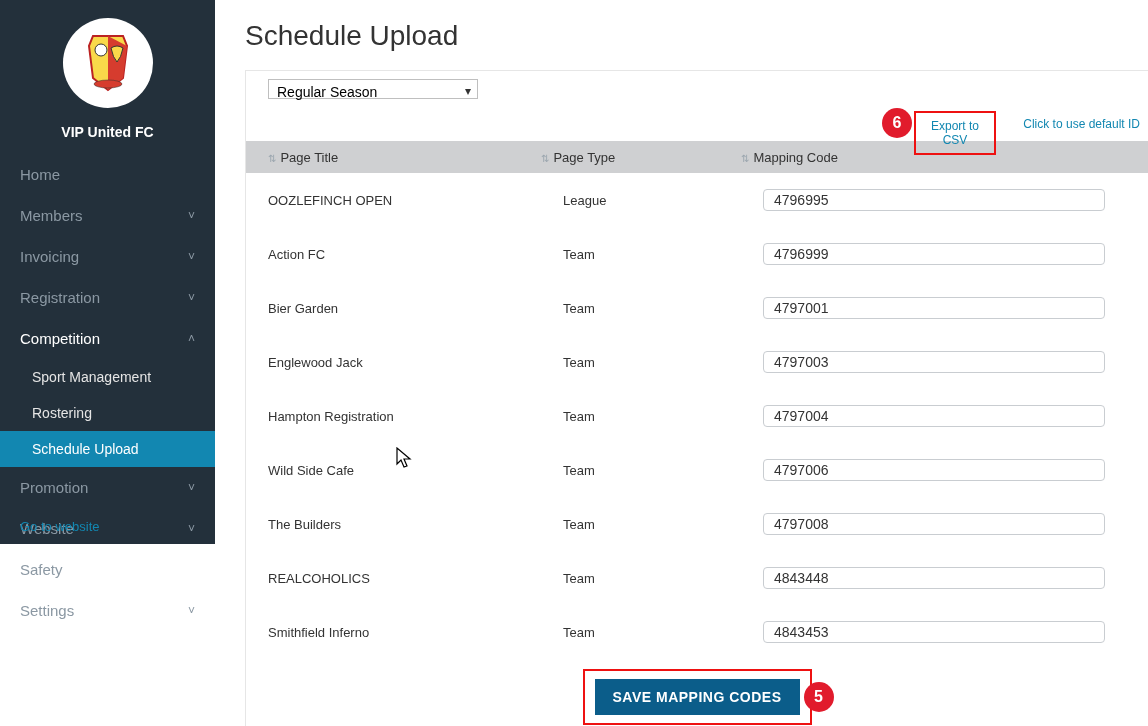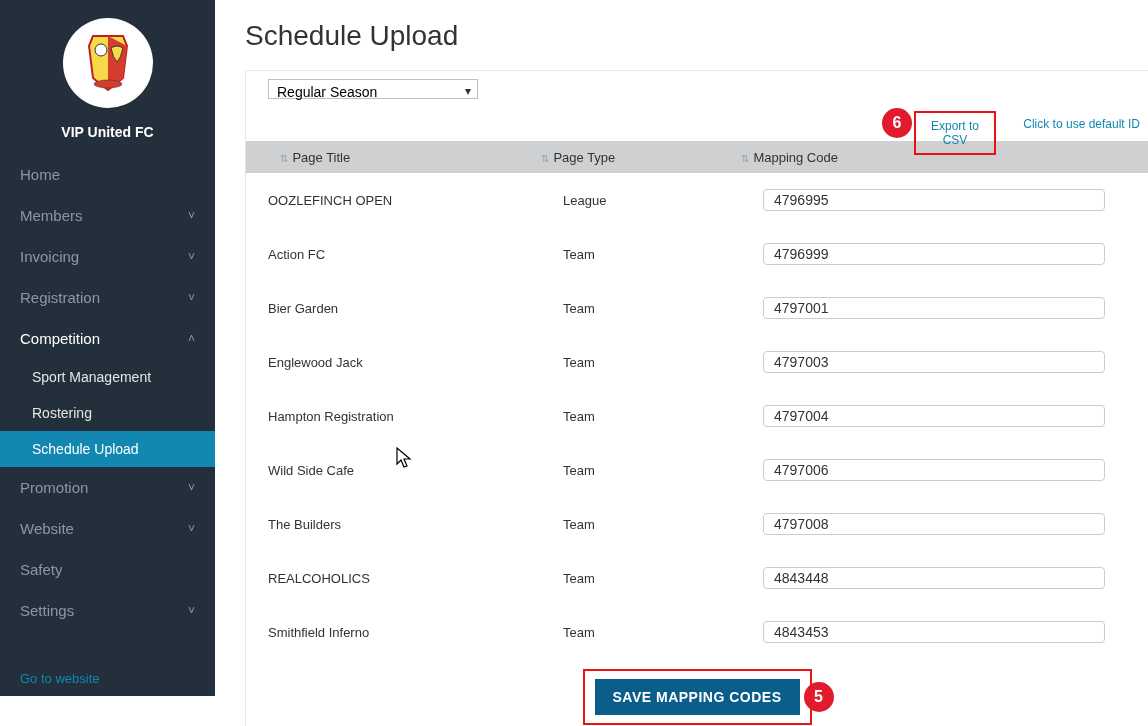--- a/index.html
+++ b/index.html
@@ -1,18 +1,18 @@
 <!DOCTYPE html>
 <html><head>
 <meta charset="utf-8">
 <style>
 * { box-sizing: border-box; margin: 0; padding: 0; }
 body { font-family: "Segoe UI", Arial, sans-serif; background: #fff; width: 1148px; height: 726px; overflow: hidden; }
 
-.sidebar { position: absolute; left: 0; top: 0; width: 215px; height: 696px; background: #23303b; color: #fff; }
+.sidebar { position: absolute; left: 0; top: 0; width: 215px; height: 544px; background: #23303b; color: #fff; }
 .logo-wrap { text-align: center; padding: 18px 0 8px 0; }
 .logo { width: 90px; height: 90px; border-radius: 50%; background: #fff; margin: 0 auto; position: relative; overflow: hidden; }
 .logo svg { width: 90px; height: 90px; }
 .org-name { text-align: center; font-size: 14px; font-weight: 600; color: #fff; padding: 8px 0 14px 0; }
 
 .nav-item { display: flex; align-items: center; justify-content: space-between; padding: 12px 20px; font-size: 15px; color: #8b98a3; cursor: pointer; }
 .nav-item.open { color: #fff; gap: 12px; }
 .nav-item .chev { font-size: 12px; color: #8b98a3; }
 .nav-sub { background: #23303b; }
 .nav-sub-item { padding: 10px 20px 10px 32px; font-size: 14px; color: #e5e5e5; cursor: pointer; }
@@ -28,21 +28,21 @@
 .select-like { width: 210px; height: 20px; border: 1px solid #bfbfbf; font-size: 14px; padding: 4px 20px 4px 8px; background: #fff; position: relative; display: inline-block; }
 .select-like::after { content: "▾"; position: absolute; right: 6px; top: 4px; color: #333; font-size: 12px; }
 
 .export-row { position: relative; height: 30px; margin-bottom: 4px; }
 .export-link { position: absolute; top: 4px; font-size: 12px; color: #1287b1; cursor: pointer; left: 668px; border: 2px solid #e11; padding: 6px 6px; text-align: center; width: 82px; }
 .default-id-link { position: absolute; right: 8px; top: 10px; font-size: 12px; color: #1287b1; cursor: pointer; }
 .badge6 { position: absolute; left: 636px; top: 1px; width: 30px; height: 30px; border-radius: 50%; background: #e11b2c; color:#fff; font-size:16px; text-align:center; line-height:30px; font-weight:600; }
 
 .table-head { display: flex; background: #cfd0d2; height: 32px; align-items: center; color: #333; font-size: 13px; }
 .sort-icon { color: #9aa5ae; font-size: 10px; margin-right: 4px; }
-.col-title { width: 295px; padding-left: 34px; }
+.col-title { width: 295px; padding-left: 22px; }
 .col-type { width: 200px; }
 .col-code { flex: 1; }
 
 .row { display: flex; align-items: center; min-height: 54px; padding: 0 0 0 22px; }
 .cell-title { width: 295px; font-size: 13px; color: #333; }
 .cell-type { width: 200px; font-size: 13px; color: #333; }
 .cell-code { flex: 1; padding-right: 30px; }
 .code-input { width: 342px; height: 22px; border: 1px solid #c9cdd1; border-radius: 4px; padding: 0 10px; font-size: 14px; color: #333; }
 
 .save-row { text-align: center; padding: 10px 0 10px 0; position: relative; }

